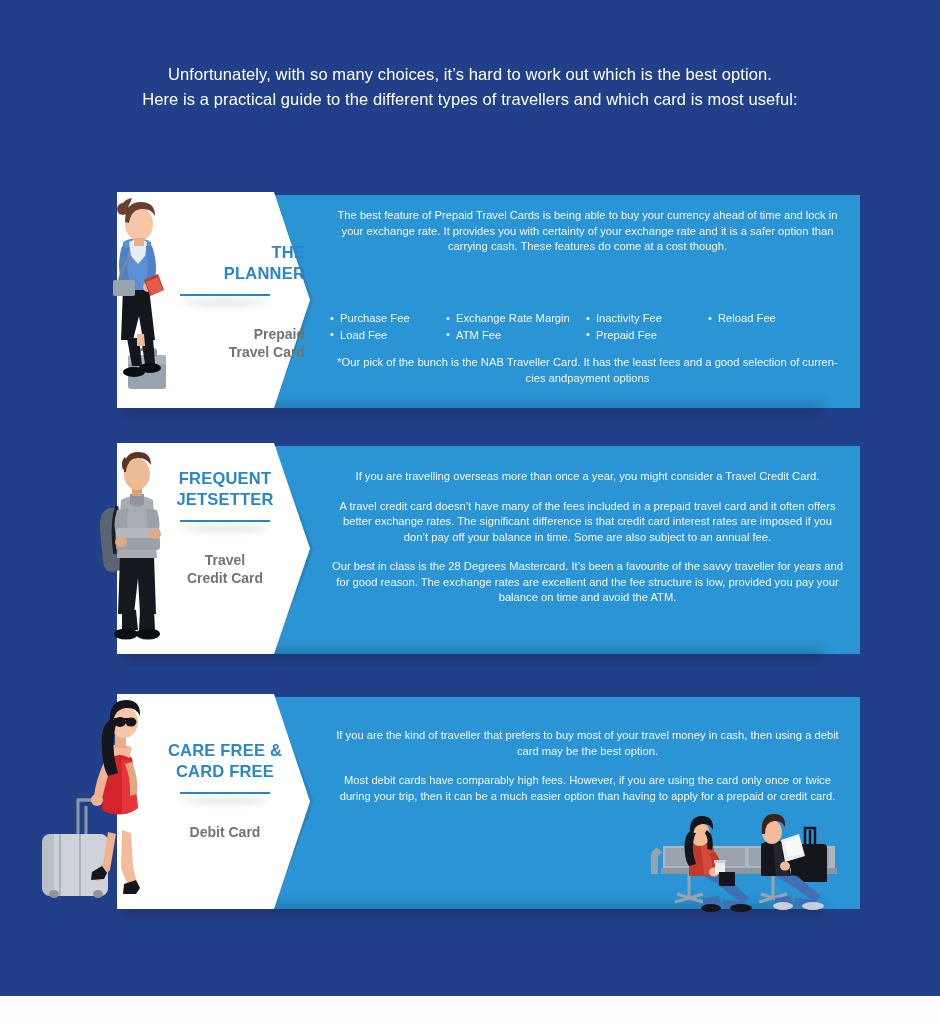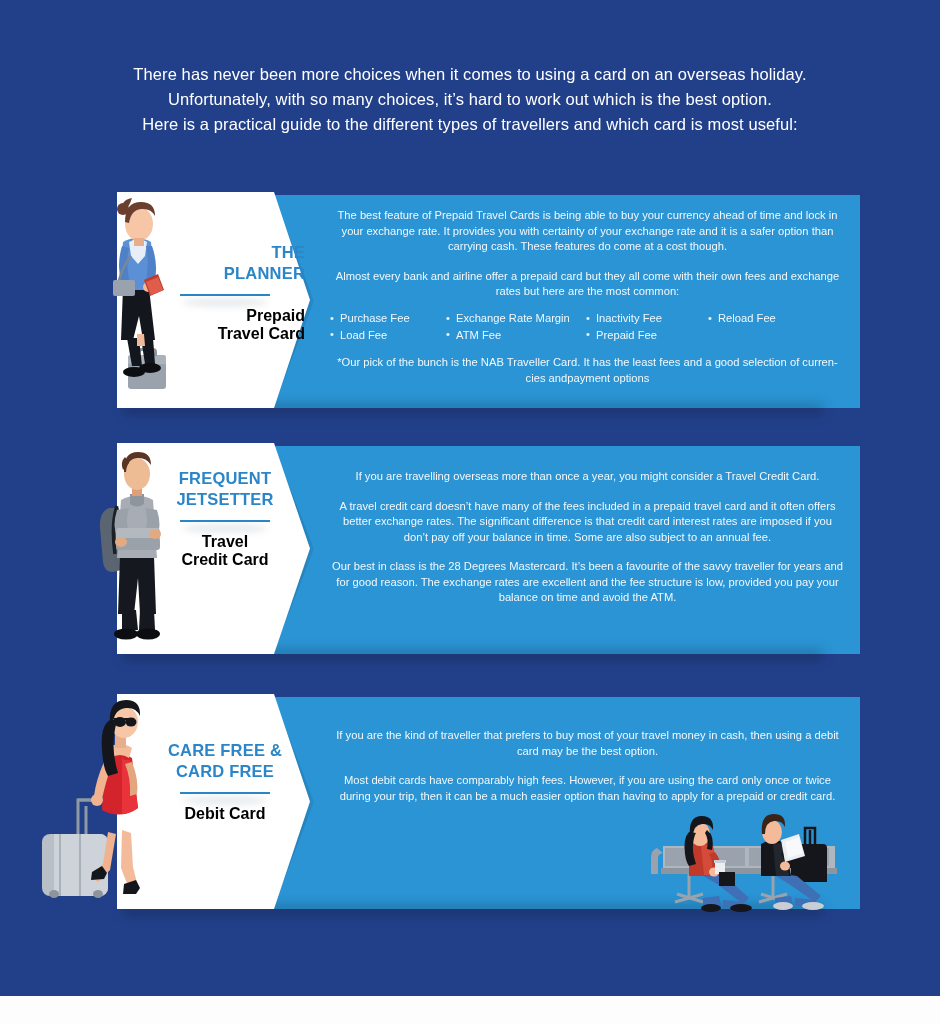--- a/index.html
+++ b/index.html
@@ -102,24 +102,25 @@
   }
   .panel-rule-shadow {
     width: 86px;
     height: 9px;
     margin: 2px auto 0 auto;
     background: rgba(40,60,90,.10);
     filter: blur(3px);
     border-radius: 50%;
   }
   .panel-sub {
-    color: #000000;
+    color: #737373;
     font-weight: 700;
-    font-size: 16px;
+    font-size: 14px;
     line-height: 18px;
+    margin-top: 18px;
   }
 
   
   .body-copy {
     position: absolute;
     z-index: 4;
     left: 330px;
     width: 515px;
     color: #f2f8fc;
     font-size: 11.2px;
@@ -167,21 +168,20 @@
   }
 </style>
 </head>
 <body>
 
 <div id="page">
 
   <div class="bg-blue"></div>
 
   <div class="intro">
-    <span class="ln">There has never been more choices when it comes to using a card on an overseas holiday.</span>
     <span class="ln">Unfortunately, with so many choices, it’s hard to work out which is the best option.</span>
     <span class="ln">Here is a practical guide to the different types of travellers and which card is most useful:</span>
   </div>
 
   <div class="card">
 
     <div class="card-shadow" style="top:404px;"></div>
     <div class="card-blue" style="top:195px;height:213px;"></div>
     <div class="arrow-shadow" style="top:196px;height:210px;"></div>
     <div class="card-white" style="top:192px;height:216px;"></div>
@@ -234,21 +234,20 @@
       <div class="panel-rule"></div>
       <div class="panel-rule-shadow"></div>
       <div class="panel-sub">
         <span>Prepaid</span><br>
         <span>Travel Card</span>
       </div>
     </div>
 
     <div class="body-copy" style="top:208px;">
       <p>The best feature of Prepaid Travel Cards is being able to buy your currency ahead of time and lock in your exchange rate. It provides you with certainty of your exchange rate and it is a safer option than carrying cash. These features do come at a cost though.</p>
-      <p>Almost every bank and airline offer a prepaid card but they all come with their own fees and exchange rates but here are the most common:</p>
     </div>
 
     <div class="fee-grid" style="top:310px;">
       <div class="fee">Purchase Fee</div>
       <div class="fee">Exchange Rate Margin</div>
       <div class="fee">Inactivity Fee</div>
       <div class="fee">Reload Fee</div>
       <div class="fee">Load Fee</div>
       <div class="fee">ATM Fee</div>
       <div class="fee">Prepaid Fee</div>

